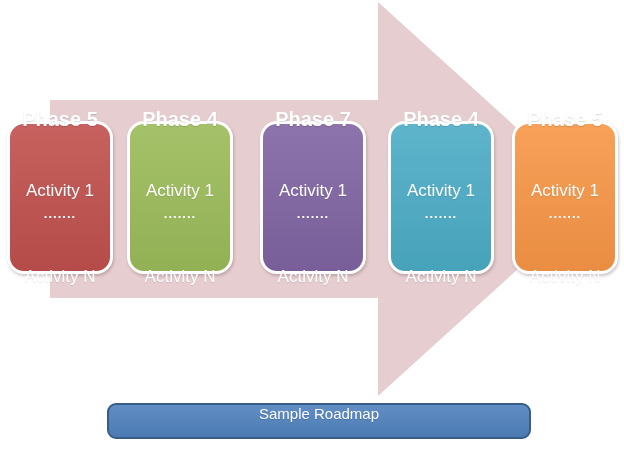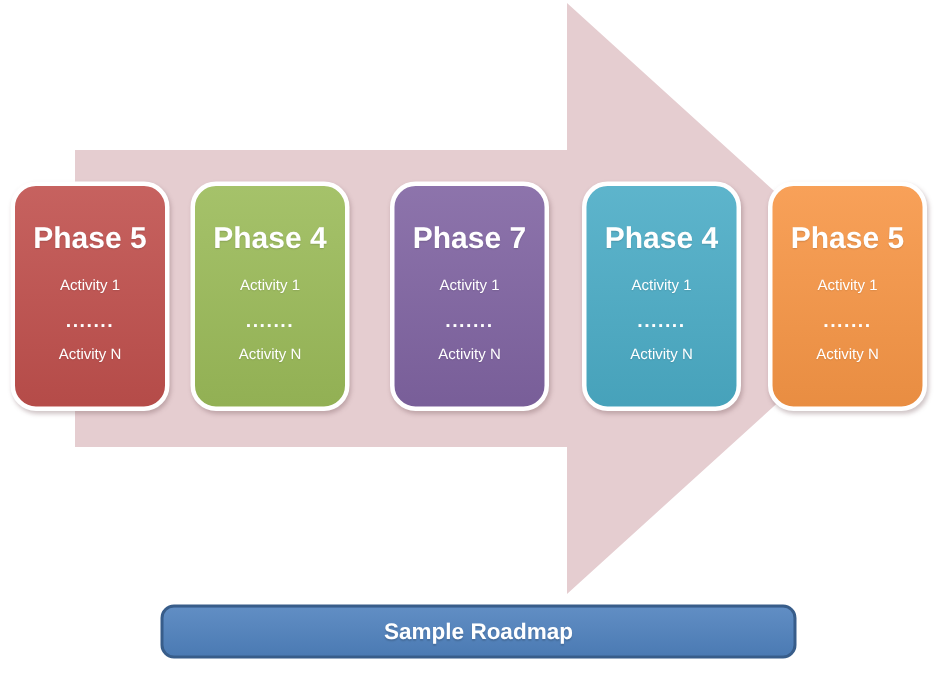--- a/index.html
+++ b/index.html
@@ -39,46 +39,46 @@
   .phase-box.p4 { left: 388px; }
   .phase-box.p5 { left: 512px; }
   .phase-title {
     font-size: 20px;
     font-weight: bold;
     line-height: 26px;
     margin-bottom: 7px;
     text-shadow: 0 1px 1px rgba(0,0,0,0.15);
   }
   .phase-activity {
-    font-size: 10px;
+    font-size: 17px;
     line-height: 24px;
     text-shadow: 0 1px 1px rgba(0,0,0,0.10);
+    margin-top: 40px;
   }
   .phase-dots {
     font-size: 13px;
     font-weight: bold;
     line-height: 22px;
     letter-spacing: 1px;
   }
   .banner {
     position: absolute;
     left: 107px;
     top: 403px;
     width: 424px;
     height: 36px;
     box-sizing: border-box;
     border: 2px solid #385D8A;
     border-radius: 9px;
     background-image: linear-gradient(rgba(255,255,255,0.10), rgba(0,0,0,0.05));
     display: flex;
-    align-items: center;
     justify-content: center;
     color: #ffffff;
     font-size: 15px;
-    font-weight: bold;
+    font-weight: normal;
     text-shadow: 0 1px 1px rgba(0,0,0,0.15);
   }
 </style>
 </head>
 <body>
 
 <div class="canvas">
 
   <svg class="arrow-svg" viewBox="0 0 624 451">
     <polygon points="50,100 378,100 378,2 595,199 378,396 378,298 50,298" fill="#E5CDD0"></polygon>

